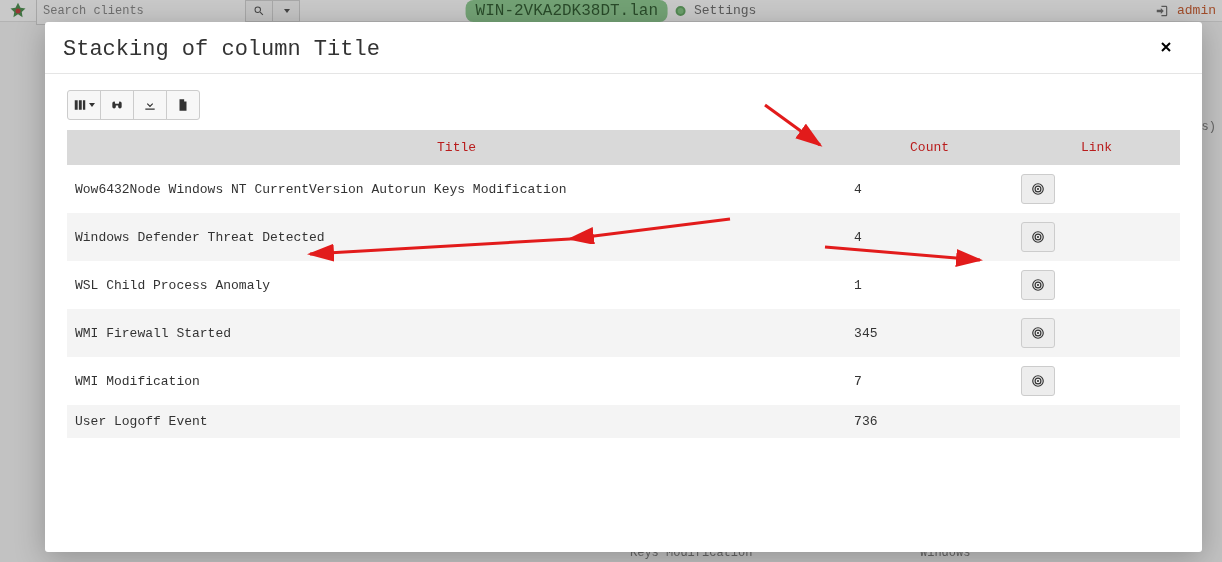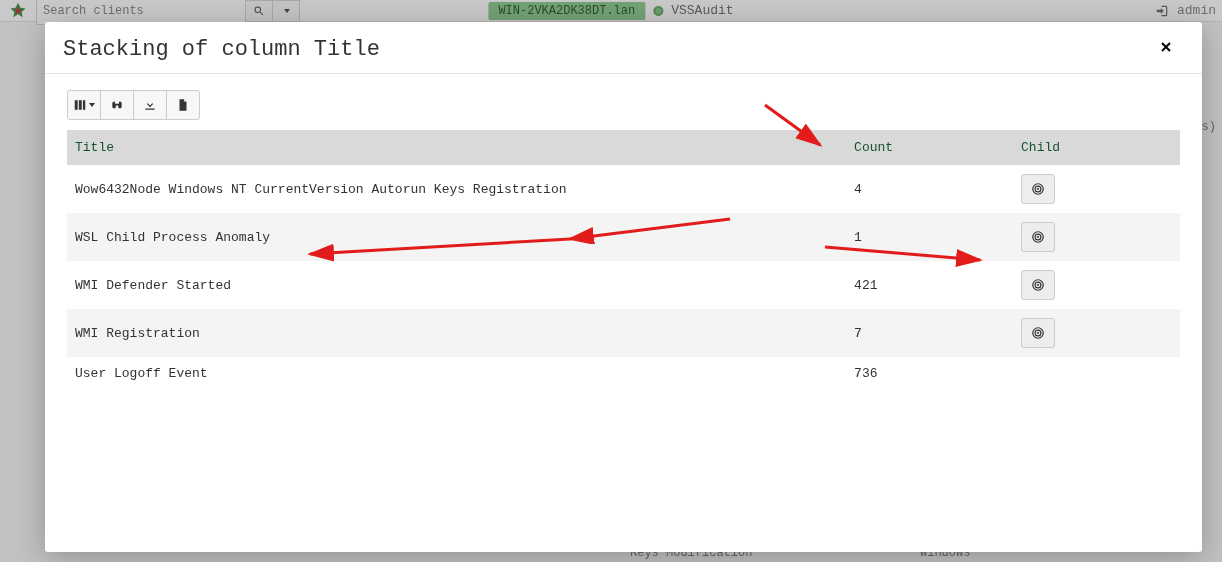--- a/index.html
+++ b/index.html
@@ -50,39 +50,39 @@
     display: inline-flex; align-items: center; justify-content: center;
     cursor: pointer;
     font-family: inherit;
     font-size: 12px;
     margin-left: -1px;
   }
   .pill {
     background: #7bc47f;
     color: #0a3d0a;
     padding: 2px 10px;
-    font-size: 12px;
-    border-radius: 2px;
+    font-size: 16px;
+    border-radius: 8px;
   }
   .status-dot {
     width: 10px; height: 10px; border-radius: 50%;
     background: #6fbf6f; border: 2px solid #4a9c4a;
     display: inline-block;
   }
   .bg-center {
     margin-left: auto;
     display: flex; align-items: center; gap: 8px;
     position: absolute;
     left: 50%; transform: translateX(-50%);
   }
   .bg-right {
     margin-left: auto;
     display: flex; align-items: center; gap: 8px;
   }
-  .bg-right .icon-btn, .bg-right span { color: #737373; }
+  .bg-right .icon-btn, .bg-right span { color: #c2410c; }
 
   
   .overlay {
     position: absolute; inset: 0;
     background: rgba(100,100,100,0.35);
     z-index: 5;
   }
 
   
   .modal {
@@ -141,24 +141,24 @@
     margin-left: 2px;
   }
 
   table.data {
     width: 100%;
     border-collapse: collapse;
     font-size: 13px;
   }
   table.data thead th {
     background: #d9d9d9;
-    text-align: left;
+    text-align: center;
     font-weight: 400;
     padding: 10px 8px;
-    color: #14532d;
+    color: #b91c1c;
   }
   table.data tbody tr:nth-child(even) { background: #f4f4f4; }
   table.data tbody td {
     padding: 9px 8px;
     vertical-align: middle;
   }
   .col-title { width: 70%; }
   .col-count { width: 15%; }
   .col-link  { width: 15%; }
 
@@ -204,21 +204,21 @@
           <path fill="#333" d="M15.5 14h-.79l-.28-.27A6.471 6.471 0 0016 9.5 6.5 6.5 0 109.5 16c1.61 0 3.09-.59 4.23-1.57l.27.28v.79l5 5L20.5 19l-5-5zM9.5 14A4.5 4.5 0 1114 9.5 4.5 4.5 0 019.5 14z"></path>
         </svg>
     </button>
     <button class="sm-btn">
         <span class="caret"></span>
       </button>
   </div>
   <div class="bg-center">
     <span class="pill">WIN-2VKA2DK38DT.lan</span>
     <span class="status-dot"></span>
-    <span style="color:#555">VSSAudit</span>
+    <span style="color:#555">Settings</span>
   </div>
   <div class="bg-right">
     <svg viewBox="0 0 24 24" width="14" height="14">
         <path fill="#555" d="M10 17l5-5-5-5v3H3v4h7v3zM19 3h-8v2h8v14h-8v2h8a2 2 0 002-2V5a2 2 0 00-2-2z"></path>
       </svg>
     <span>admin</span>
   </div>
 </div>
 
 <div class="bg-faded-text" style="top:120px; right:6px;">8s)</div>
@@ -259,26 +259,37 @@
             <path d="M6 2h8l4 4v16H6V2zm8 0v4h4"></path>
           </svg>
       </div>
     </div>
 
     <table class="data">
       <thead>
         <tr>
           <th class="col-title">Title</th>
           <th class="col-count">Count</th>
-          <th class="col-link">Child</th>
+          <th class="col-link">Link</th>
         </tr>
       </thead>
       <tbody id="tbody">
           <tr>
-            <td>Wow6432Node Windows NT CurrentVersion Autorun Keys Registration</td>
+            <td>Wow6432Node Windows NT CurrentVersion Autorun Keys Modification</td>
+            <td>4</td>
+            <td><div class="link-btn">
+                <svg class="target-icon" viewBox="0 0 24 24">
+                  <circle cx="12" cy="12" r="9" fill="none" stroke="#333" stroke-width="2"></circle>
+                  <circle cx="12" cy="12" r="5" fill="none" stroke="#333" stroke-width="2"></circle>
+                  <circle cx="12" cy="12" r="1.8" fill="#333"></circle>
+                </svg>
+              </div></td>
+          </tr>
+          <tr>
+            <td>Windows Defender Threat Detected</td>
             <td>4</td>
             <td><div class="link-btn">
                 <svg class="target-icon" viewBox="0 0 24 24">
                   <circle cx="12" cy="12" r="9" fill="none" stroke="#333" stroke-width="2"></circle>
                   <circle cx="12" cy="12" r="5" fill="none" stroke="#333" stroke-width="2"></circle>
                   <circle cx="12" cy="12" r="1.8" fill="#333"></circle>
                 </svg>
               </div></td>
           </tr>
           <tr>
@@ -286,32 +297,32 @@
             <td>1</td>
             <td><div class="link-btn">
                 <svg class="target-icon" viewBox="0 0 24 24">
                   <circle cx="12" cy="12" r="9" fill="none" stroke="#333" stroke-width="2"></circle>
                   <circle cx="12" cy="12" r="5" fill="none" stroke="#333" stroke-width="2"></circle>
                   <circle cx="12" cy="12" r="1.8" fill="#333"></circle>
                 </svg>
               </div></td>
           </tr>
           <tr>
-            <td>WMI Defender Started</td>
-            <td>421</td>
-            <td><div class="link-btn">
-                <svg class="target-icon" viewBox="0 0 24 24">
-                  <circle cx="12" cy="12" r="9" fill="none" stroke="#333" stroke-width="2"></circle>
-                  <circle cx="12" cy="12" r="5" fill="none" stroke="#333" stroke-width="2"></circle>
-                  <circle cx="12" cy="12" r="1.8" fill="#333"></circle>
-                </svg>
-              </div></td>
-          </tr>
-          <tr>
-            <td>WMI Registration</td>
+            <td>WMI Firewall Started</td>
+            <td>345</td>
+            <td><div class="link-btn">
+                <svg class="target-icon" viewBox="0 0 24 24">
+                  <circle cx="12" cy="12" r="9" fill="none" stroke="#333" stroke-width="2"></circle>
+                  <circle cx="12" cy="12" r="5" fill="none" stroke="#333" stroke-width="2"></circle>
+                  <circle cx="12" cy="12" r="1.8" fill="#333"></circle>
+                </svg>
+              </div></td>
+          </tr>
+          <tr>
+            <td>WMI Modification</td>
             <td>7</td>
             <td><div class="link-btn">
                 <svg class="target-icon" viewBox="0 0 24 24">
                   <circle cx="12" cy="12" r="9" fill="none" stroke="#333" stroke-width="2"></circle>
                   <circle cx="12" cy="12" r="5" fill="none" stroke="#333" stroke-width="2"></circle>
                   <circle cx="12" cy="12" r="1.8" fill="#333"></circle>
                 </svg>
               </div></td>
           </tr>
           <tr>

